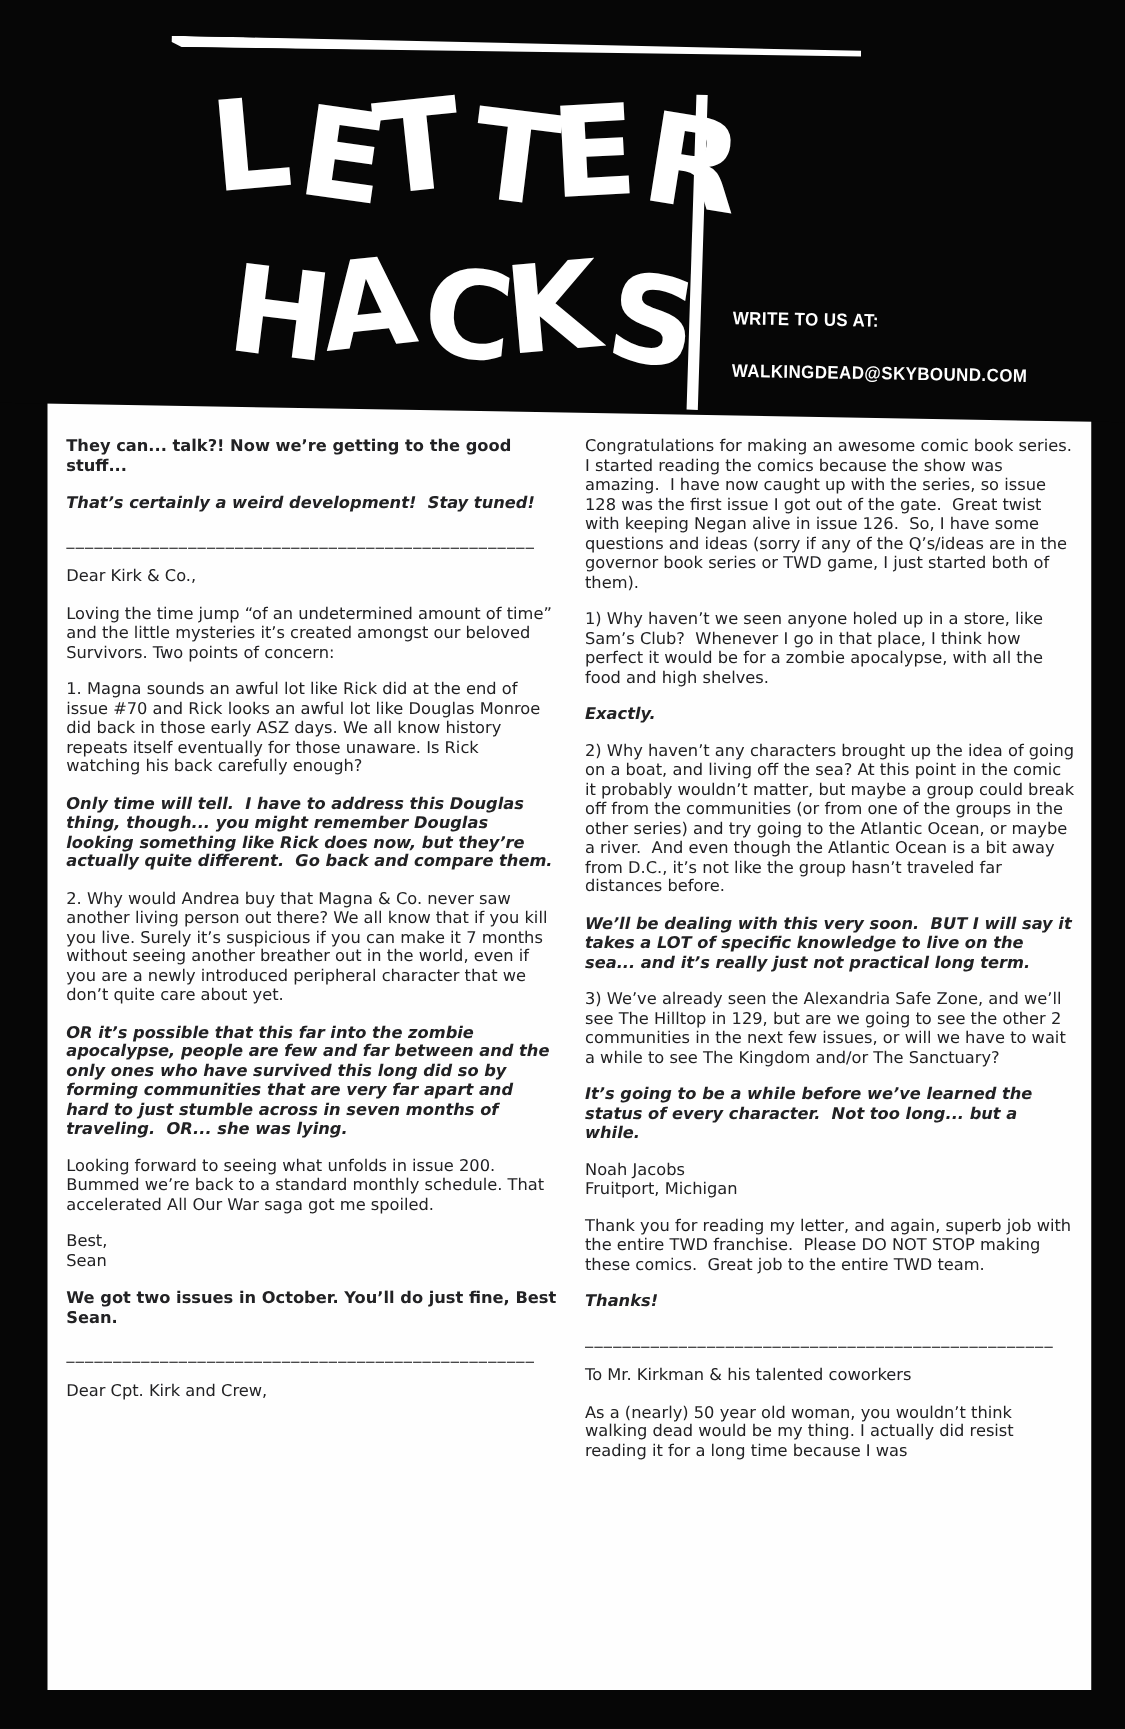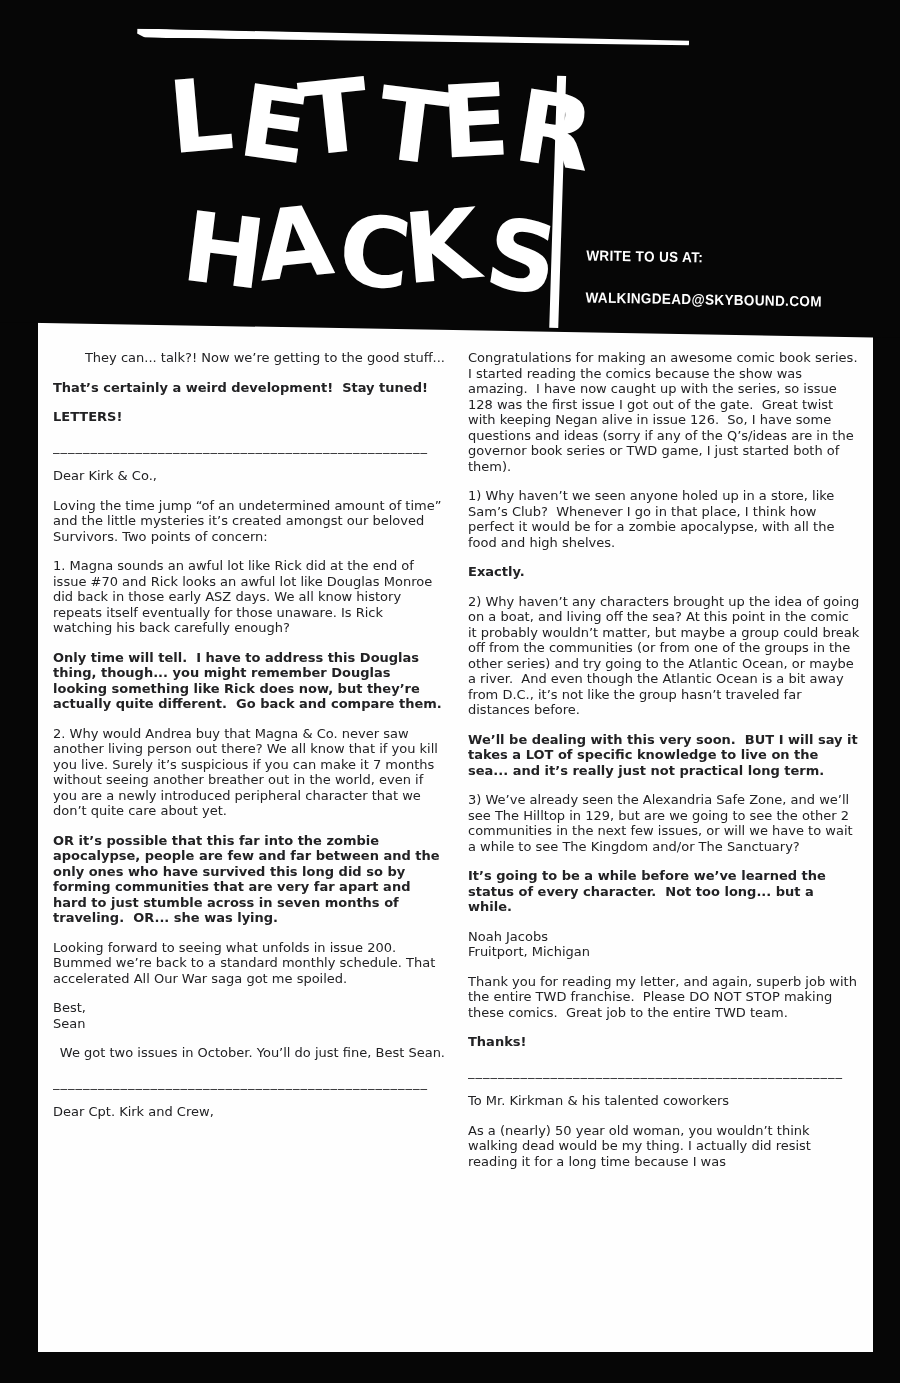--- a/index.html
+++ b/index.html
@@ -16,22 +16,22 @@
     padding:30px 13px 0 15px; overflow:hidden; z-index:1;
   }
   .cols { display:flex; gap:23px; }
   .col { flex:1; min-width:0; }
 
   .col p {
     margin:0 0 14px 0;
     font-size:13px; line-height:15.5px;
     color:#222224; white-space:pre-wrap;
   }
-  .p-heading  { font-weight:normal; color:#0c0c0d;text-align:right; }
-  .p-response { font-weight:bold; color:#57585b; }
+  .p-heading  { font-weight:bold; color:#0c0c0d; }
+  .p-response { font-weight:bold; font-style:italic; color:#57585b; }
   .p-sep {
     color:#5a5a5c; white-space:nowrap !important;
     overflow:hidden; letter-spacing:1px;
   }
 
   
   .masthead {
     position:absolute; left:-20px; top:-20px; width:940px; height:350px;
     background:#060606; z-index:2;
     transform:rotate(1deg); transform-origin:470px 175px;
@@ -61,21 +61,20 @@
 </head>
 <body>
 
 <div class="page">
 
   <section class="panel">
     <div class="cols">
       <div class="col" id="col-left">
           <p class="p-heading">They can... talk?! Now we’re getting to the good stuff...</p>
           <p class="p-response">That’s certainly a weird development!  Stay tuned!</p>
-          <p class="p-response">LETTERS!</p>
           <p class="p-sep">__________________________________________________</p>
           <p class="p-normal">Dear Kirk &amp; Co.,</p>
           <p class="p-normal">Loving the time jump “of an undetermined amount of time” and the little mysteries it’s created amongst our beloved Survivors. Two points of concern:</p>
           <p class="p-normal">1. Magna sounds an awful lot like Rick did at the end of issue #70 and Rick looks an awful lot like Douglas Monroe did back in those early ASZ days. We all know history repeats itself eventually for those unaware. Is Rick watching his back carefully enough?</p>
           <p class="p-response">Only time will tell.  I have to address this Douglas thing, though... you might remember Douglas looking something like Rick does now, but they’re actually quite different.  Go back and compare them.</p>
           <p class="p-normal">2. Why would Andrea buy that Magna &amp; Co. never saw another living person out there? We all know that if you kill you live. Surely it’s suspicious if you can make it 7 months without seeing another breather out in the world, even if you are a newly introduced peripheral character that we don’t quite care about yet.</p>
           <p class="p-response">OR it’s possible that this far into the zombie apocalypse, people are few and far between and the only ones who have survived this long did so by forming communities that are very far apart and hard to just stumble across in seven months of traveling.  OR... she was lying.</p>
           <p class="p-normal">Looking forward to seeing what unfolds in issue 200. Bummed we’re back to a standard monthly schedule. That accelerated All Our War saga got me spoiled.</p>
           <p class="p-normal">Best,
 Sean</p>

